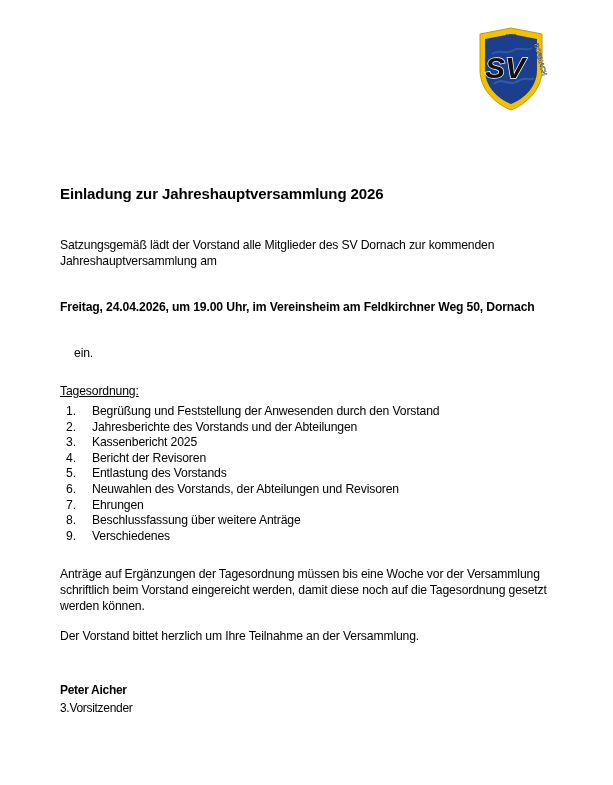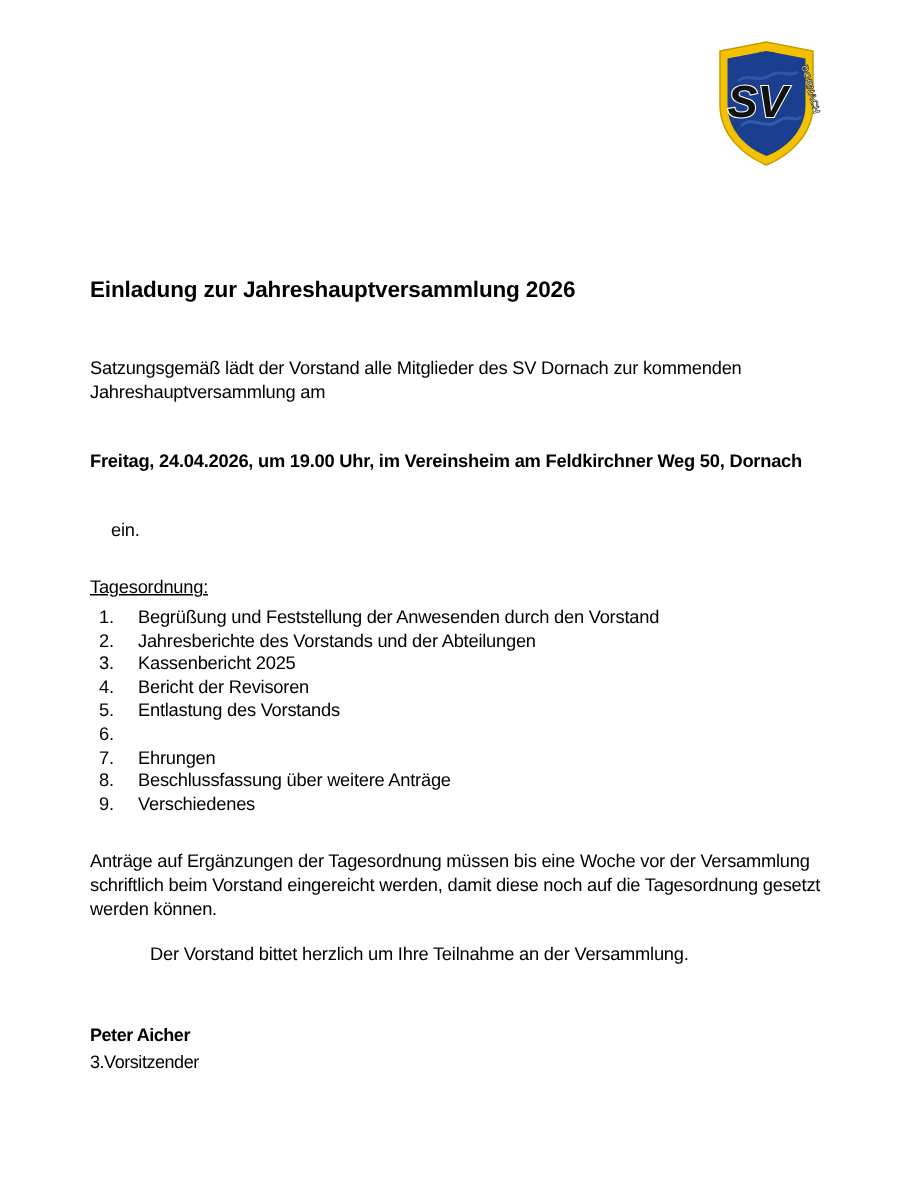--- a/index.html
+++ b/index.html
@@ -115,37 +115,38 @@
     <li>
         <span class="num">4.</span>
         <span>Bericht der Revisoren</span>
       </li>
     <li>
         <span class="num">5.</span>
         <span>Entlastung des Vorstands</span>
       </li>
     <li>
         <span class="num">6.</span>
+        <span>Neuwahlen des Vorstands, der Abteilungen und Revisoren</span>
       </li>
     <li>
         <span class="num">7.</span>
         <span>Ehrungen</span>
       </li>
     <li>
         <span class="num">8.</span>
         <span>Beschlussfassung über weitere Anträge</span>
       </li>
     <li>
         <span class="num">9.</span>
         <span>Verschiedenes</span>
       </li>
   </ol>
 
   <div class="txt" style="top:566px;">Anträge auf Ergänzungen der Tagesordnung müssen bis eine Woche vor der Versammlung</div>
   <div class="txt" style="top:582px;">schriftlich beim Vorstand eingereicht werden, damit diese noch auf die Tagesordnung gesetzt</div>
   <div class="txt" style="top:598px;">werden können.</div>
 
-  <div class="txt" style="top:628px;margin-left:40px;">Der Vorstand bittet herzlich um Ihre Teilnahme an der Versammlung.</div>
+  <div class="txt" style="top:628px;">Der Vorstand bittet herzlich um Ihre Teilnahme an der Versammlung.</div>
 
   <div class="txt sig" style="top:682px;font-weight:bold;">Peter Aicher</div>
   <div class="txt sig" style="top:700px;">3.Vorsitzender</div>
 
 </div>
 
 </body></html>

